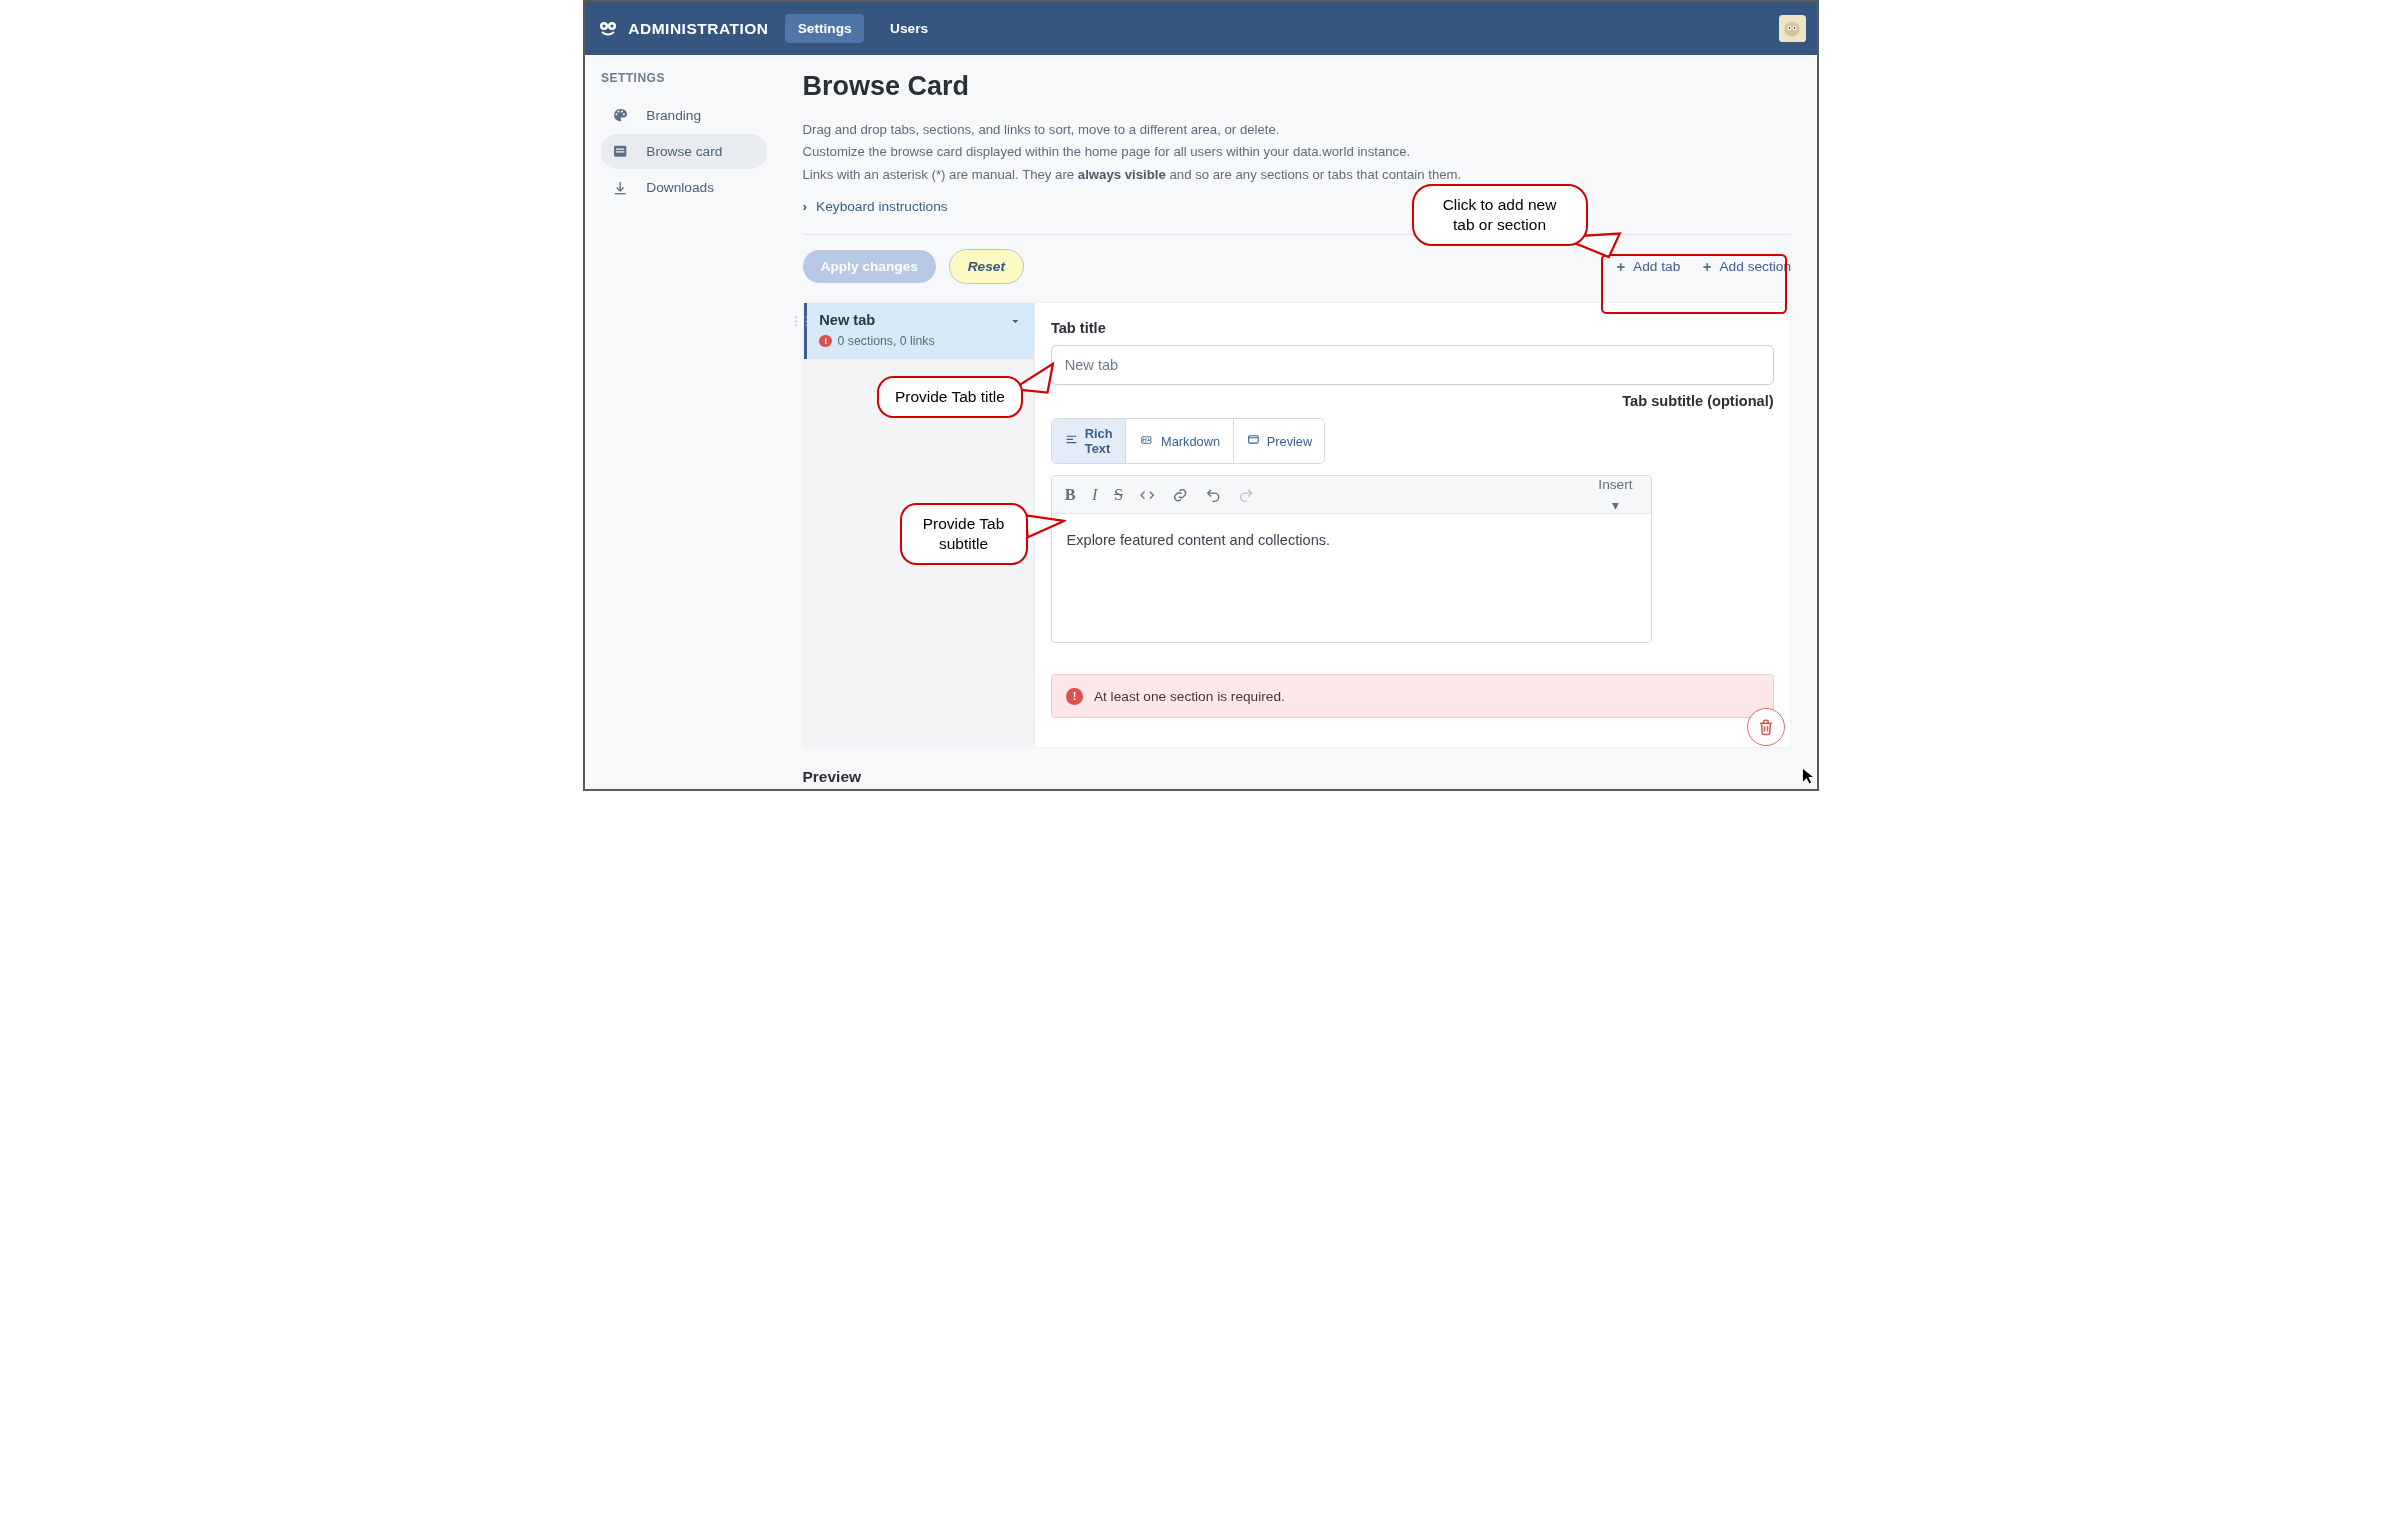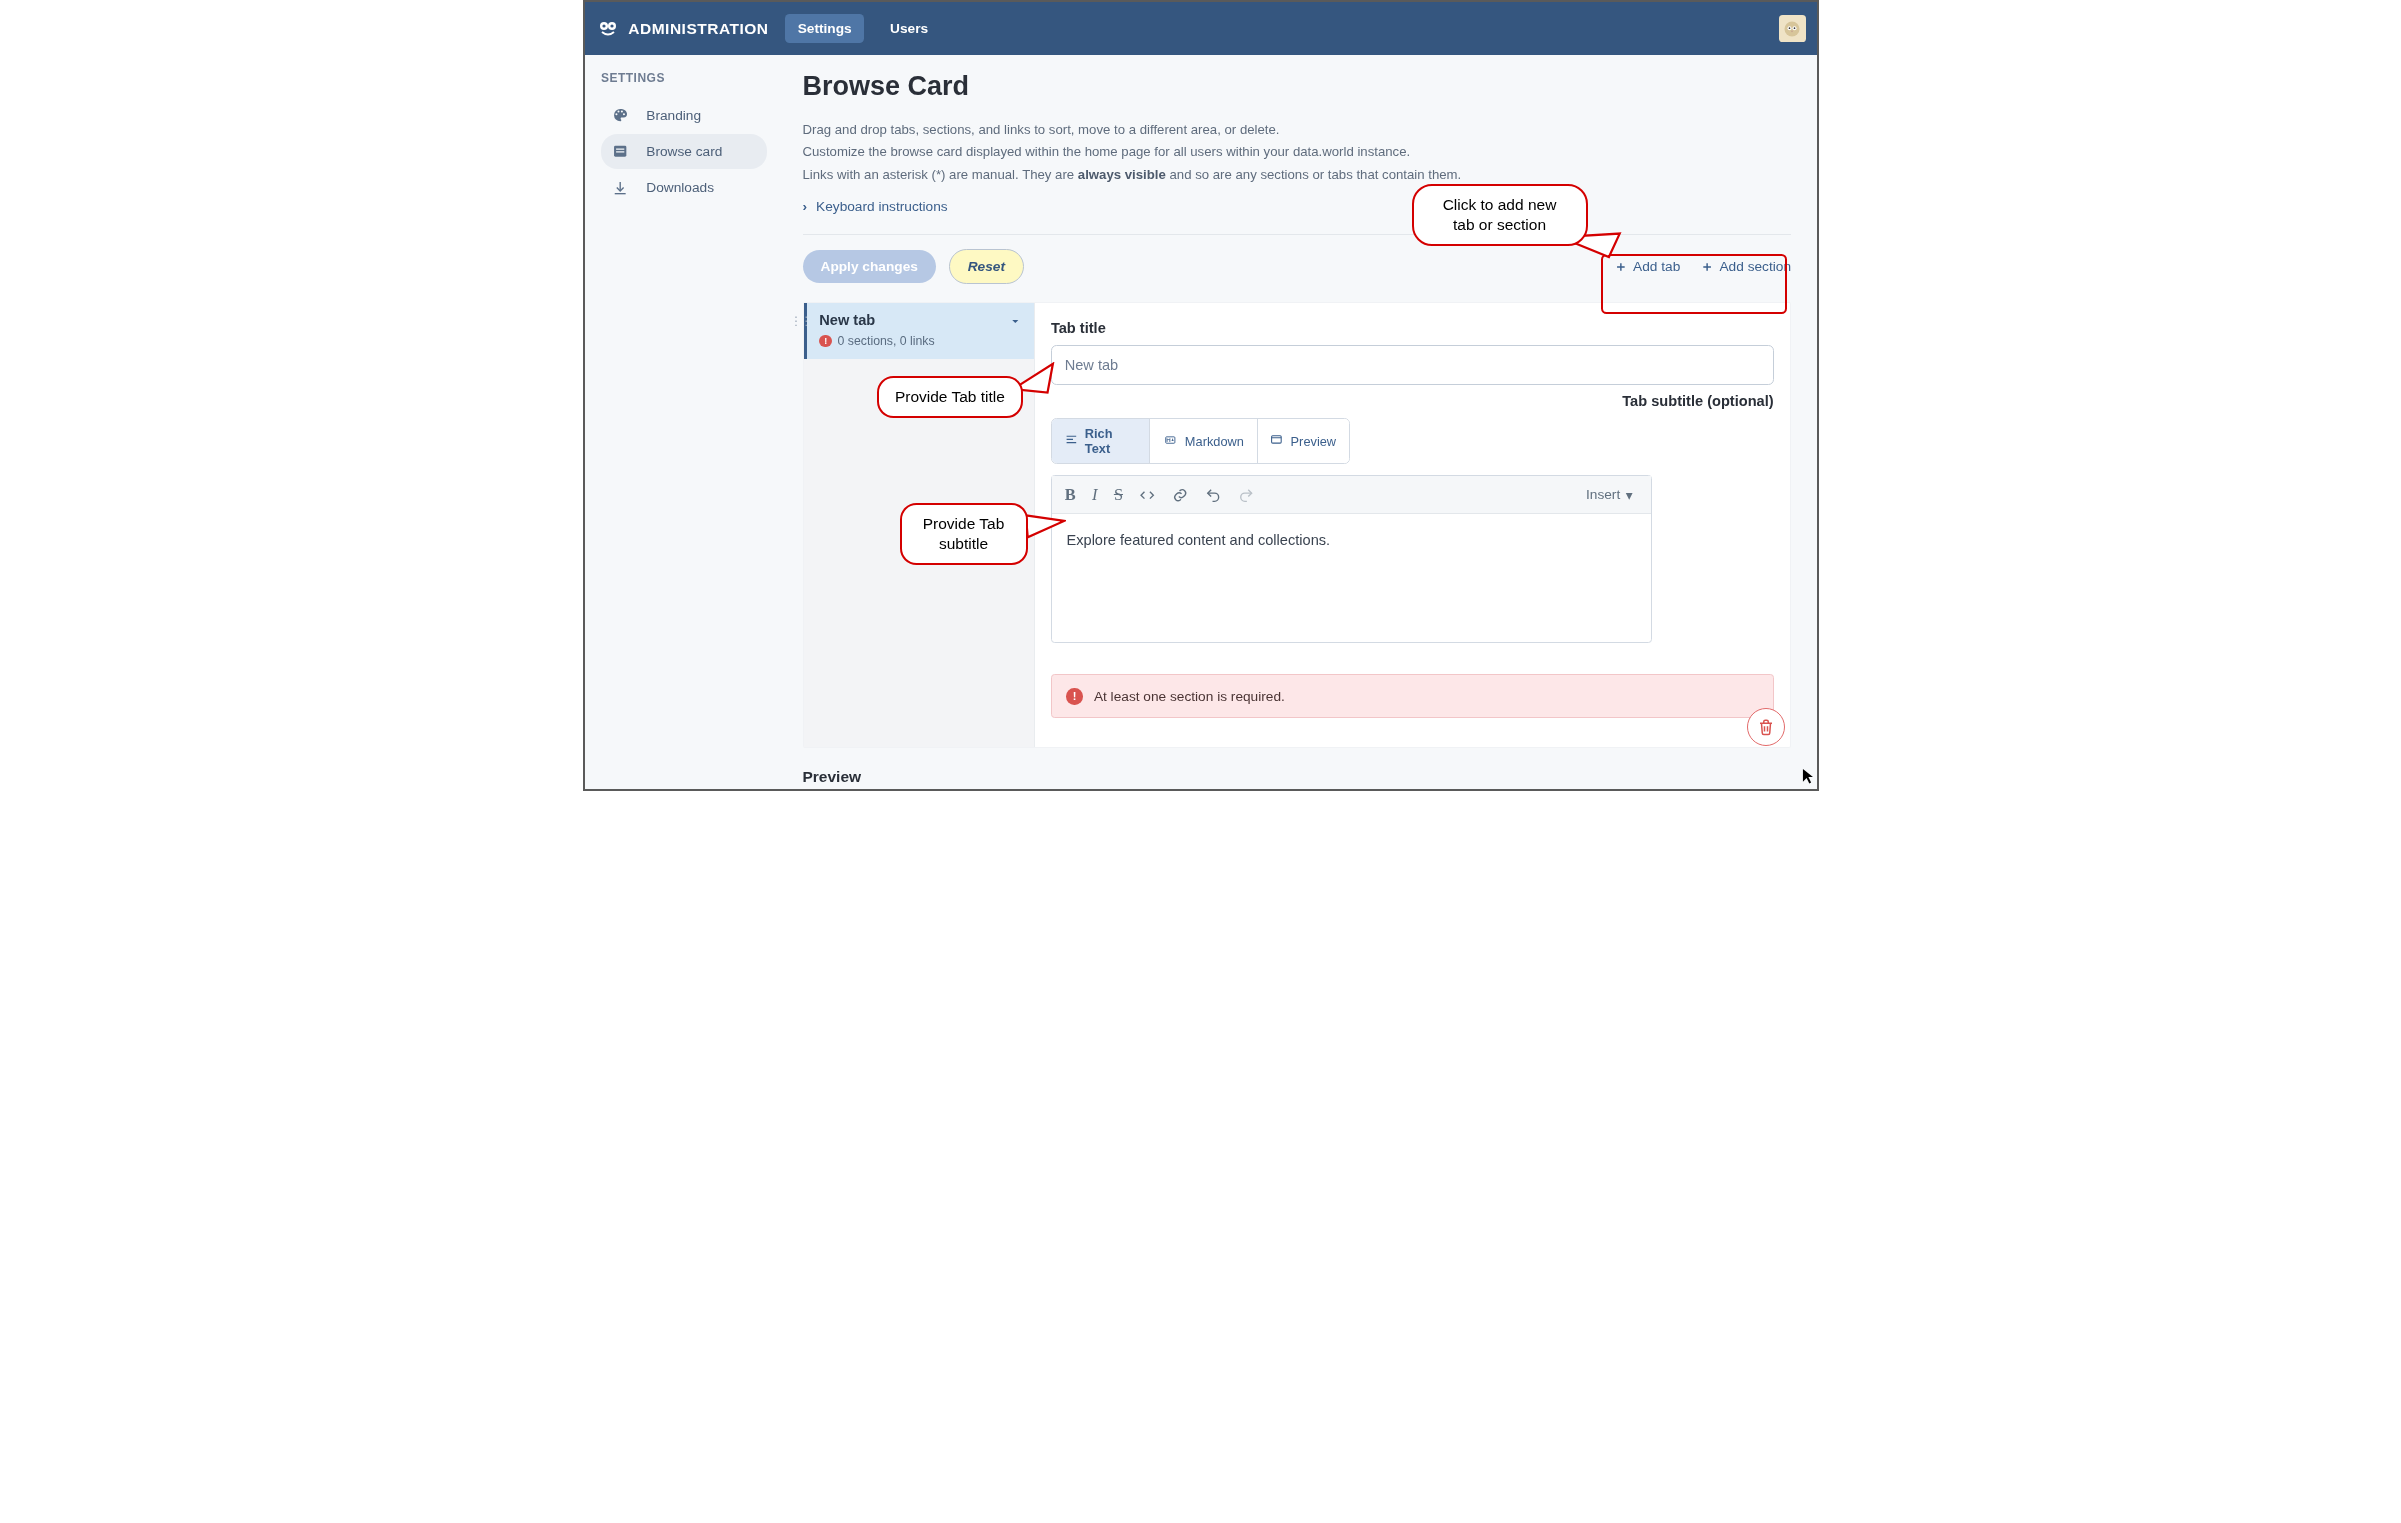--- a/index.html
+++ b/index.html
@@ -52,32 +52,32 @@
   .tabblk .down { position:absolute; top:11px; right:11px; color:#3b5f8c; cursor:pointer; }
   .drag { position:absolute; top:11px; left:-16.4px; color:#9eaab9; font-size:12px; letter-spacing:-1.8px; }
   .warn-dot { width:12.8px; height:12.8px; border-radius:50%; background:#d9534f; color:#fff; font-size:9px; font-weight:800; display:flex; align-items:center; justify-content:center; }
 
   .panel-right { flex:1; padding:16.4px 16.4px 16.4px 16.4px; position:relative; }
   .field-label { font-size:14.6px; font-weight:700; color:#2a2f38; margin-bottom:9px; }
   .text-input { width:100%; border:1.4px solid #c5ced9; border-radius:5.5px; padding:11px 12.8px; font-size:14.6px; color:#6e7c91; outline:none; }
 
   .subtitle-label { margin-top:8px;text-align:right; }
 
-  .mode-tabs { display:flex; border:0.9px solid #d3dae3; border-radius:5.5px; overflow:hidden; width:299px; }
+  .mode-tabs { display:flex; border:0.9px solid #d3dae3; border-radius:5.5px; overflow:hidden; width:274px; }
   .mode-tab { padding:7.3px 12.8px; font-size:12.8px; color:#3b5f8c; display:flex; align-items:center; gap:7.3px; cursor:pointer; border-right:0.9px solid #d3dae3; background:#fff; }
   .mode-tab:last-child { border-right:none; }
   .mode-tab.active { background:#e4ecf7; font-weight:600; }
 
   .editor-box { margin-top:11px; border:0.9px solid #d3dae3; border-radius:3.6px; width:601px; }
   .toolbar { height:38px; background:#f5f7f9; border-bottom:0.9px solid #e3e7eb; display:flex; align-items:center; padding:0 12.8px; gap:16.4px; color:#61707f; }
   .tool { cursor:pointer; font-size:14.6px; display:flex; align-items:center; }
   .tool.bold { font-family:Georgia,serif; font-weight:800; font-size:16.4px; }
   .tool.italic { font-family:Georgia,serif; font-style:italic; font-size:16.4px; }
   .tool.strike { text-decoration:line-through; font-family:Georgia,serif; font-size:16.4px; }
-  .insert { margin-left:auto; display:flex; align-items:center; gap:5.5px; font-size:13.7px; color:#61707f; cursor:pointer; margin-right:5.5px;}
+  .insert { margin-left:auto; display:flex; align-items:center; gap:5.5px; font-size:13.7px; color:#61707f; cursor:pointer; margin-right:5.5px;flex-direction:column;}
   .editor-body { padding:18px 14.6px 82px; font-size:14.6px; color:#3a4350; min-height:128px; }
 
   .alert { margin-top:31px; background:#fde7e8; border:0.9px solid #f2c6c8; border-radius:3.6px; padding:12.8px 14.6px; display:flex; align-items:center; gap:11px; font-size:13.7px; color:#4a3434; }
   .alert .warn-dot { width:16.4px; height:16.4px; font-size:11px; }
 
   .trash-btn { position:absolute; right:5.5px; bottom:1.8px; width:38px; height:38px; border-radius:50%; border:1.4px solid #e26a6a; background:#fff; display:flex; align-items:center; justify-content:center; color:#d9534f; cursor:pointer; }
 
   .preview-head { font-size:15.5px; font-weight:700; color:#2a2f38; margin-top:20px; }
 
   

